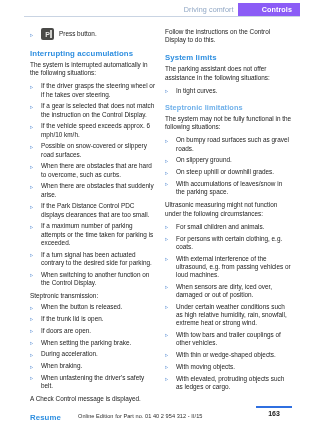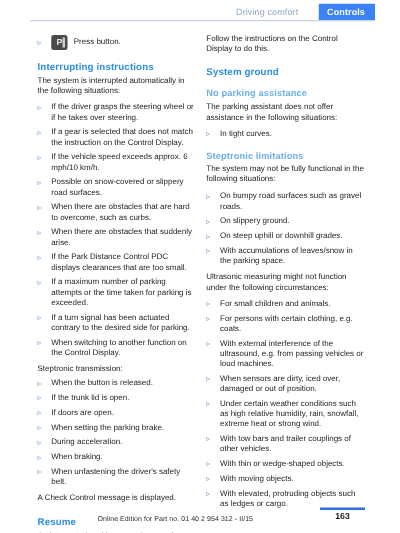--- a/index.html
+++ b/index.html
@@ -37,31 +37,31 @@
     right: 0;
     top: 3px;
     display: flex;
     align-items: stretch;
     height: 13px;
   }
   .crumb-section {
     color: #8fa6c4;
     font-size: 7.2px;
     line-height: 13px;
-    padding-right: 16px;
+    padding-right: 4px;
     white-space: nowrap;
     letter-spacing: 0.1px;
   }
   .crumb-chapter {
-    background: #3b82f6;
+    background: #8b5cf6;
     color: #ffffff;
     font-size: 7.2px;
     font-weight: bold;
     line-height: 13px;
-    padding: 0 8px 0 7px;
+    padding: 0 8px 0 24px;
     white-space: nowrap;
     letter-spacing: 0.1px;
   }
 
   
   .page {
     position: absolute;
     top: 28px;
     left: 0;
     width: 300px;
@@ -219,21 +219,21 @@
 
     <div class="icon-row">
       <span class="bullet-mark">▹</span>
       <span class="btn-icon">
         <span class="glyph">P</span>
         <span class="bar"></span>
       </span>
       <span class="icon-caption">Press button.</span>
     </div>
 
-    <h2 class="h2">Interrupting instructions</h2>
+    <h2 class="h2">Interrupting accumulations</h2>
     <p class="body">The system is interrupted automatically in the following situations:</p>
 
     <ul class="bullets">
       <li>
         <span class="bullet-mark">▹</span>
         <span>If the driver grasps the steering wheel or if he takes over steering.</span>
       </li>
       <li>
         <span class="bullet-mark">▹</span>
         <span>If a gear is selected that does not match the instruction on the Control Display.</span>
@@ -308,23 +308,22 @@
     <p class="body">A Check Control message is displayed.</p>
 
     <h2 class="h2">Resume</h2>
     <p class="body">An interrupted parking procedure can be continued if needed.</p>
   </div>
 
   <div class="col col-right">
 
     <p class="body">Follow the instructions on the Control Display to do this.</p>
 
-    <h2 class="h2">System ground</h2>
-
-    <h3 class="h3">No parking assistance</h3>
+    <h2 class="h2">System limits</h2>
+
     <p class="body">The parking assistant does not offer assistance in the following situations:</p>
     <ul class="bullets">
       <li>
         <span class="bullet-mark">▹</span>
         <span>In tight curves.</span>
       </li>
     </ul>
 
     <h3 class="h3">Steptronic limitations</h3>
     <p class="body">The system may not be fully functional in the following situations:</p>

